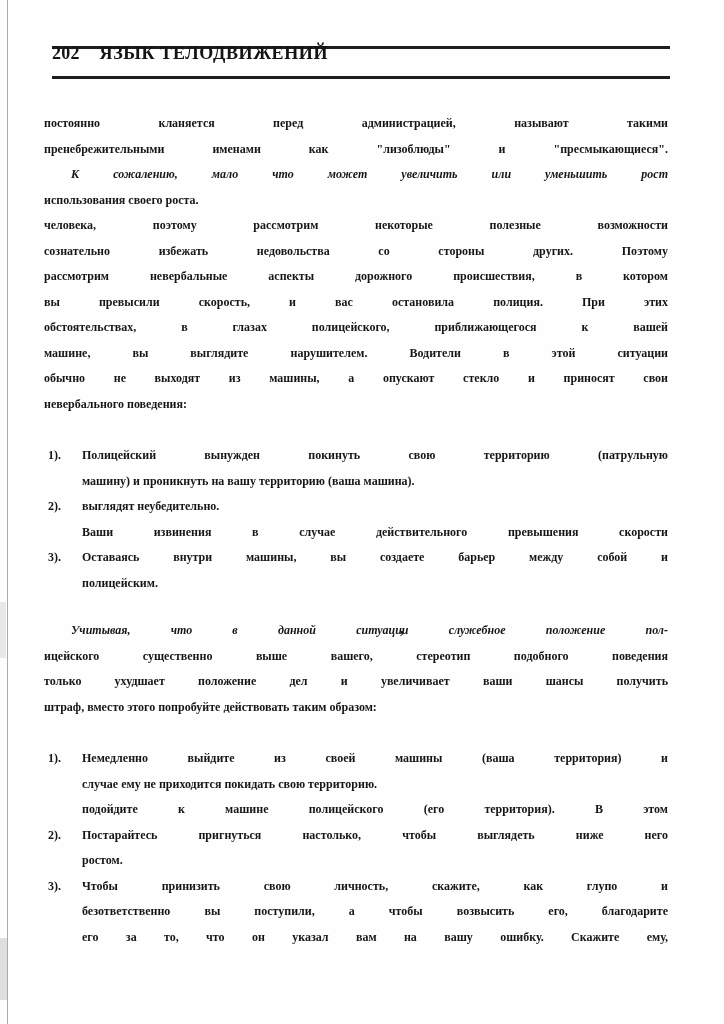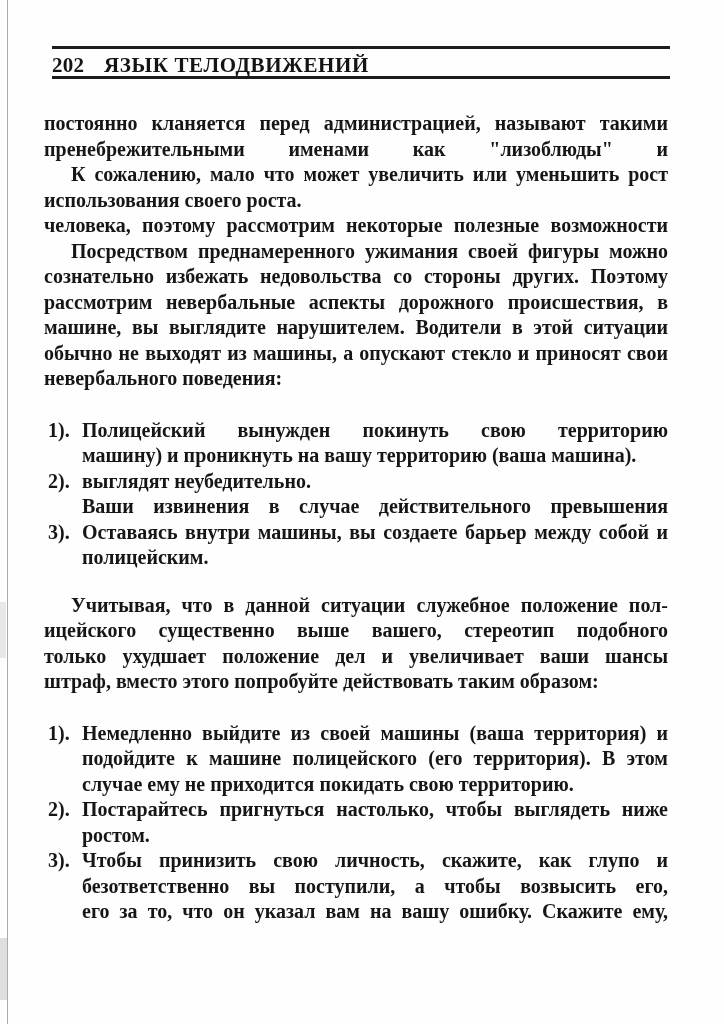--- a/index.html
+++ b/index.html
@@ -14,28 +14,28 @@
 
   
   .scan-edge-line { position: absolute; left: 7px; top: 0; width: 1px; height: 1024px; background: #ababab; }
   .scan-smudge-1 { position: absolute; left: 0; top: 602px; width: 6px; height: 56px; background: #e8e8e8; }
   .scan-smudge-2 { position: absolute; left: 0; top: 938px; width: 7px; height: 62px; background: #dfdfdf; }
 
   
   .header-rule { position: absolute; left: 52px; width: 618px; height: 2.5px; background: #1d1d1d; }
   .rule-top { top: 46px; }
   .rule-bottom { top: 76px; }
-  .header-text { position: absolute; left: 52px; top: 53px; font-weight: 700; font-size: 21px; letter-spacing: 0.6px; color: #141414; white-space: nowrap; }
+  .header-text { position: absolute; left: 52px; top: 43px; font-weight: 700; font-size: 18px; letter-spacing: 0.6px; color: #141414; white-space: nowrap; }
   .page-num { margin-right: 20px; letter-spacing: 0.2px; }
 
   
-  .textcol { position: absolute; left: 44px; top: 111px; width: 624px; color: #161616; font-size: 20px; font-weight: 700; }
+  .textcol { position: absolute; left: 44px; top: 111px; width: 624px; color: #161616; font-size: 12px; font-weight: 700; }
   .ln { line-height: 25.5px; height: 25.5px; text-align: justify; text-align-last: left; overflow: hidden; }
   .ln.fill { text-align-last: justify; }
-  .ln.ind { text-indent: 27px; }
+  .ln.ind { text-indent: 27px; font-style: italic; }
   .mt-gap { margin-top: 26px; }
   .mt-gap-sm { margin-top: 22px; }
 
   
   .li { position: relative; padding-left: 38px; }
   .li .marker { position: absolute; left: 4px; top: 0; line-height: 25.5px; font-weight: 700; }
 
   
   .stray { position: absolute; left: 400px; top: 620px; font-size: 16px; font-weight: 700; color: #161616; }
 </style>
@@ -61,23 +61,24 @@
       <div class="ln fill">пренебрежительными именами как "лизоблюды" и "пресмыкающиеся".</div>
     </div>
 
     <div class="para">
       <div class="ln fill ind">К сожалению, мало что может увеличить или уменьшить рост</div>
       <div class="ln">использования своего роста.</div>
       <div class="ln fill">человека, поэтому рассмотрим некоторые полезные возможности</div>
     </div>
 
     <div class="para">
-      <div class="ln fill ind">Посредством преднамеренного ужимания своей фигуры можно</div>
       <div class="ln fill">сознательно избежать недовольства со стороны других. Поэтому</div>
       <div class="ln fill">рассмотрим невербальные аспекты дорожного происшествия, в котором</div>
+      <div class="ln fill">вы превысили скорость, и вас остановила полиция. При этих</div>
+      <div class="ln fill">обстоятельствах, в глазах полицейского, приближающегося к вашей</div>
       <div class="ln fill">машине, вы выглядите нарушителем. Водители в этой ситуации</div>
       <div class="ln fill">обычно не выходят из машины, а опускают стекло и приносят свои</div>
       <div class="ln">невербального поведения:</div>
     </div>
 
     <div class="mt-gap">
       <div class="li">
         <span class="marker">1).</span>
         <div class="ln fill">Полицейский вынужден покинуть свою территорию (патрульную</div>
         <div class="ln">машину) и проникнуть на вашу территорию (ваша машина).</div>
@@ -98,22 +99,22 @@
       <div class="ln fill ind">Учитывая, что в данной ситуации служебное положение пол-</div>
       <div class="ln fill">ицейского существенно выше вашего, стереотип подобного поведения</div>
       <div class="ln fill">только ухудшает положение дел и увеличивает ваши шансы получить</div>
       <div class="ln">штраф, вместо этого попробуйте действовать таким образом:</div>
     </div>
 
     <div class="mt-gap">
       <div class="li">
         <span class="marker">1).</span>
         <div class="ln fill">Немедленно выйдите из своей машины (ваша территория) и</div>
+        <div class="ln">случае ему не приходится покидать свою территорию.</div>
         <div class="ln fill">подойдите к машине полицейского (его территория). В этом</div>
-        <div class="ln">случае ему не приходится покидать свою территорию.</div>
       </div>
       <div class="li">
         <span class="marker">2).</span>
         <div class="ln fill">Постарайтесь пригнуться настолько, чтобы выглядеть ниже него</div>
         <div class="ln">ростом.</div>
       </div>
       <div class="li">
         <span class="marker">3).</span>
         <div class="ln fill">Чтобы принизить свою личность, скажите, как глупо и</div>
         <div class="ln fill">безответственно вы поступили, а чтобы возвысить его, благодарите</div>

